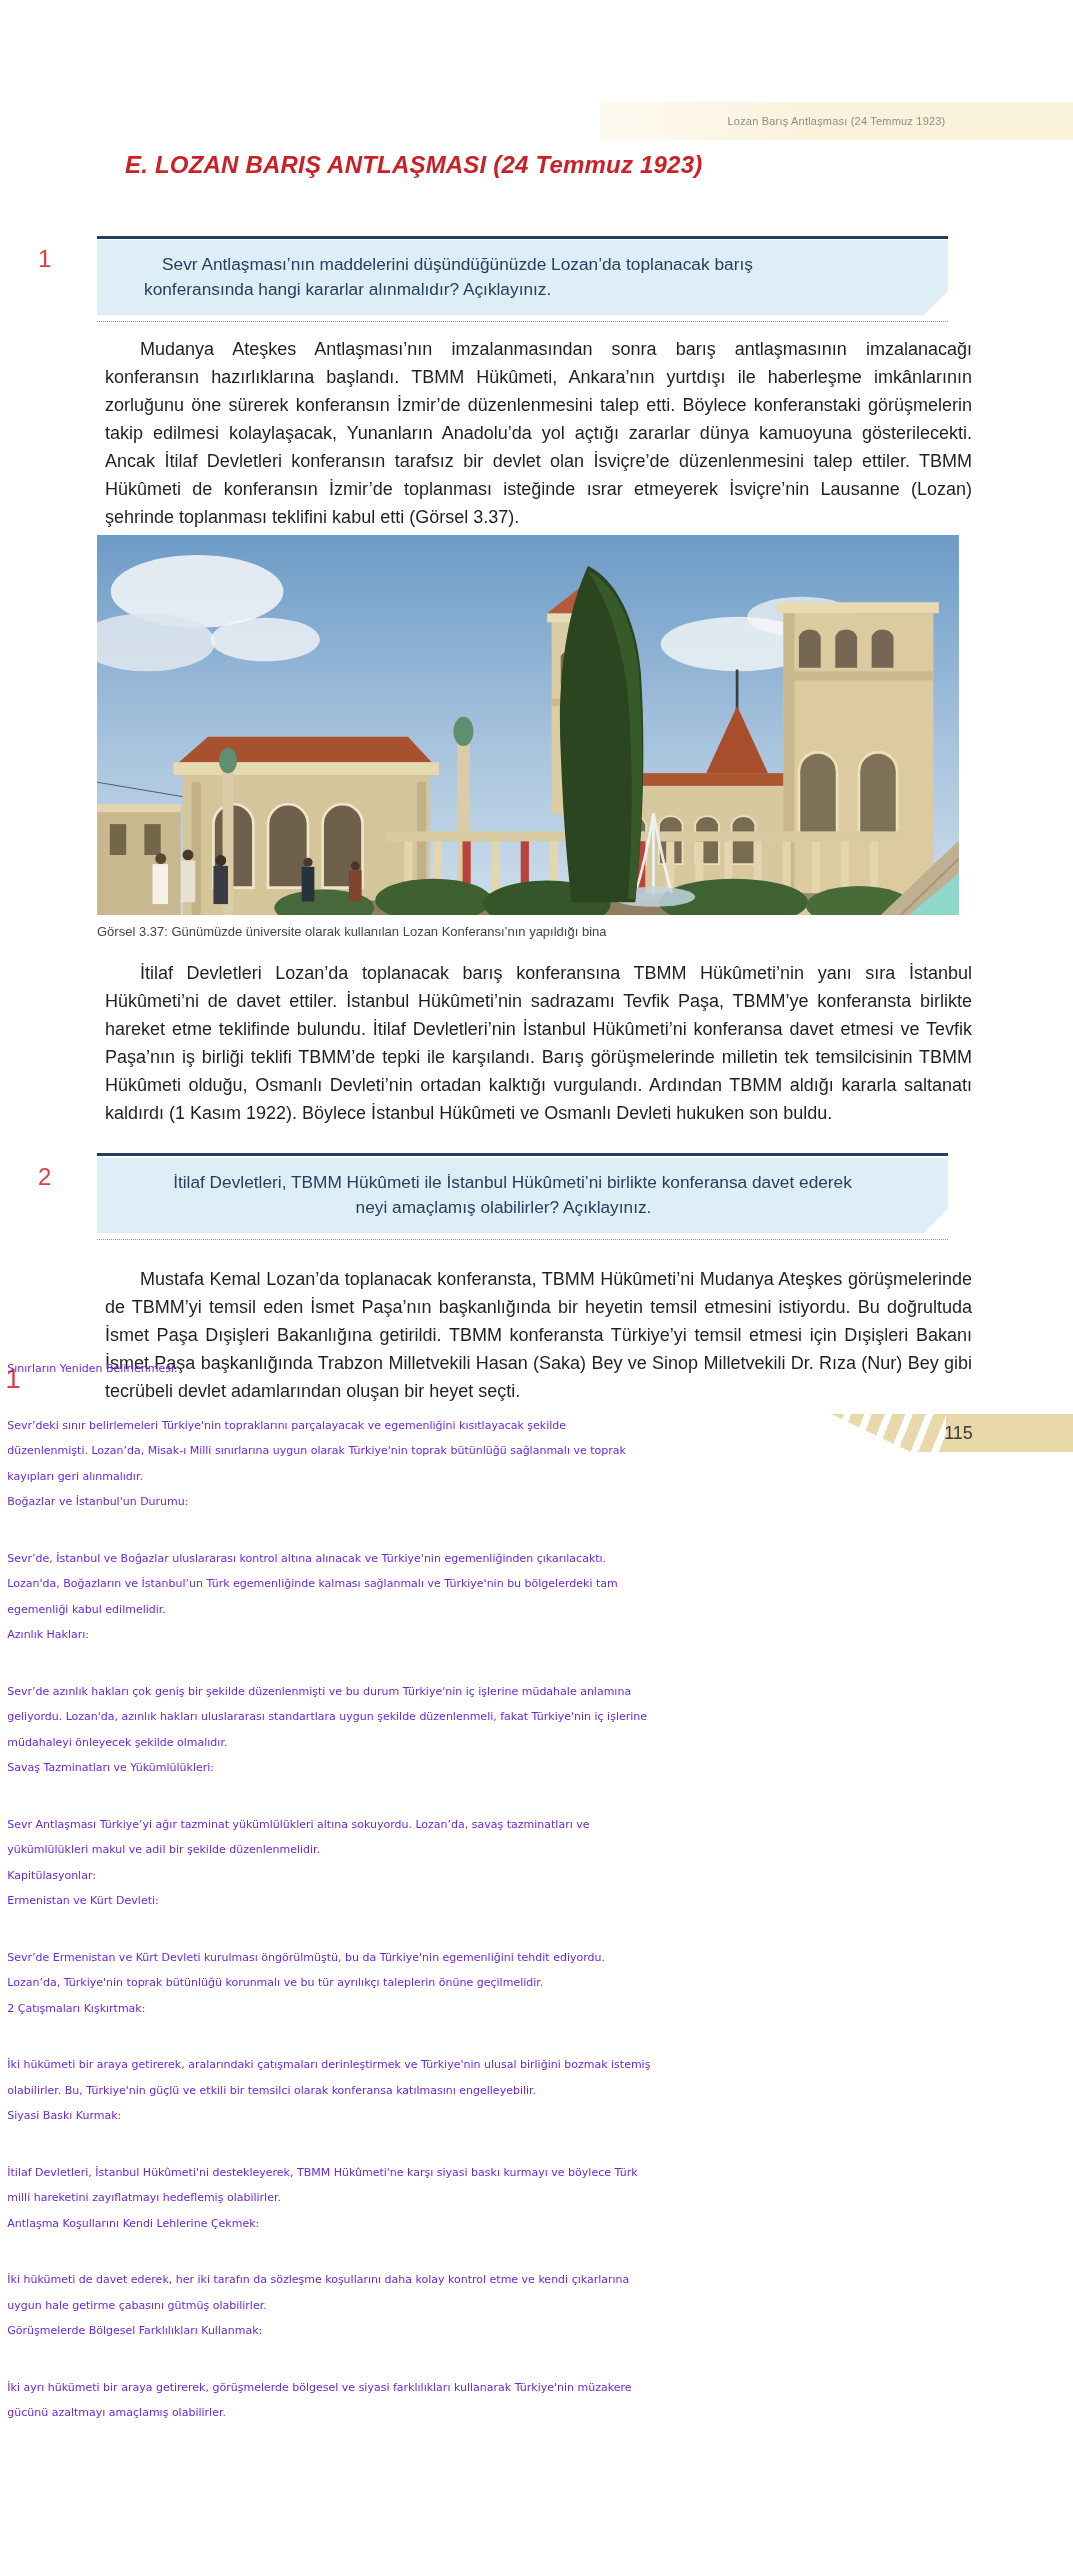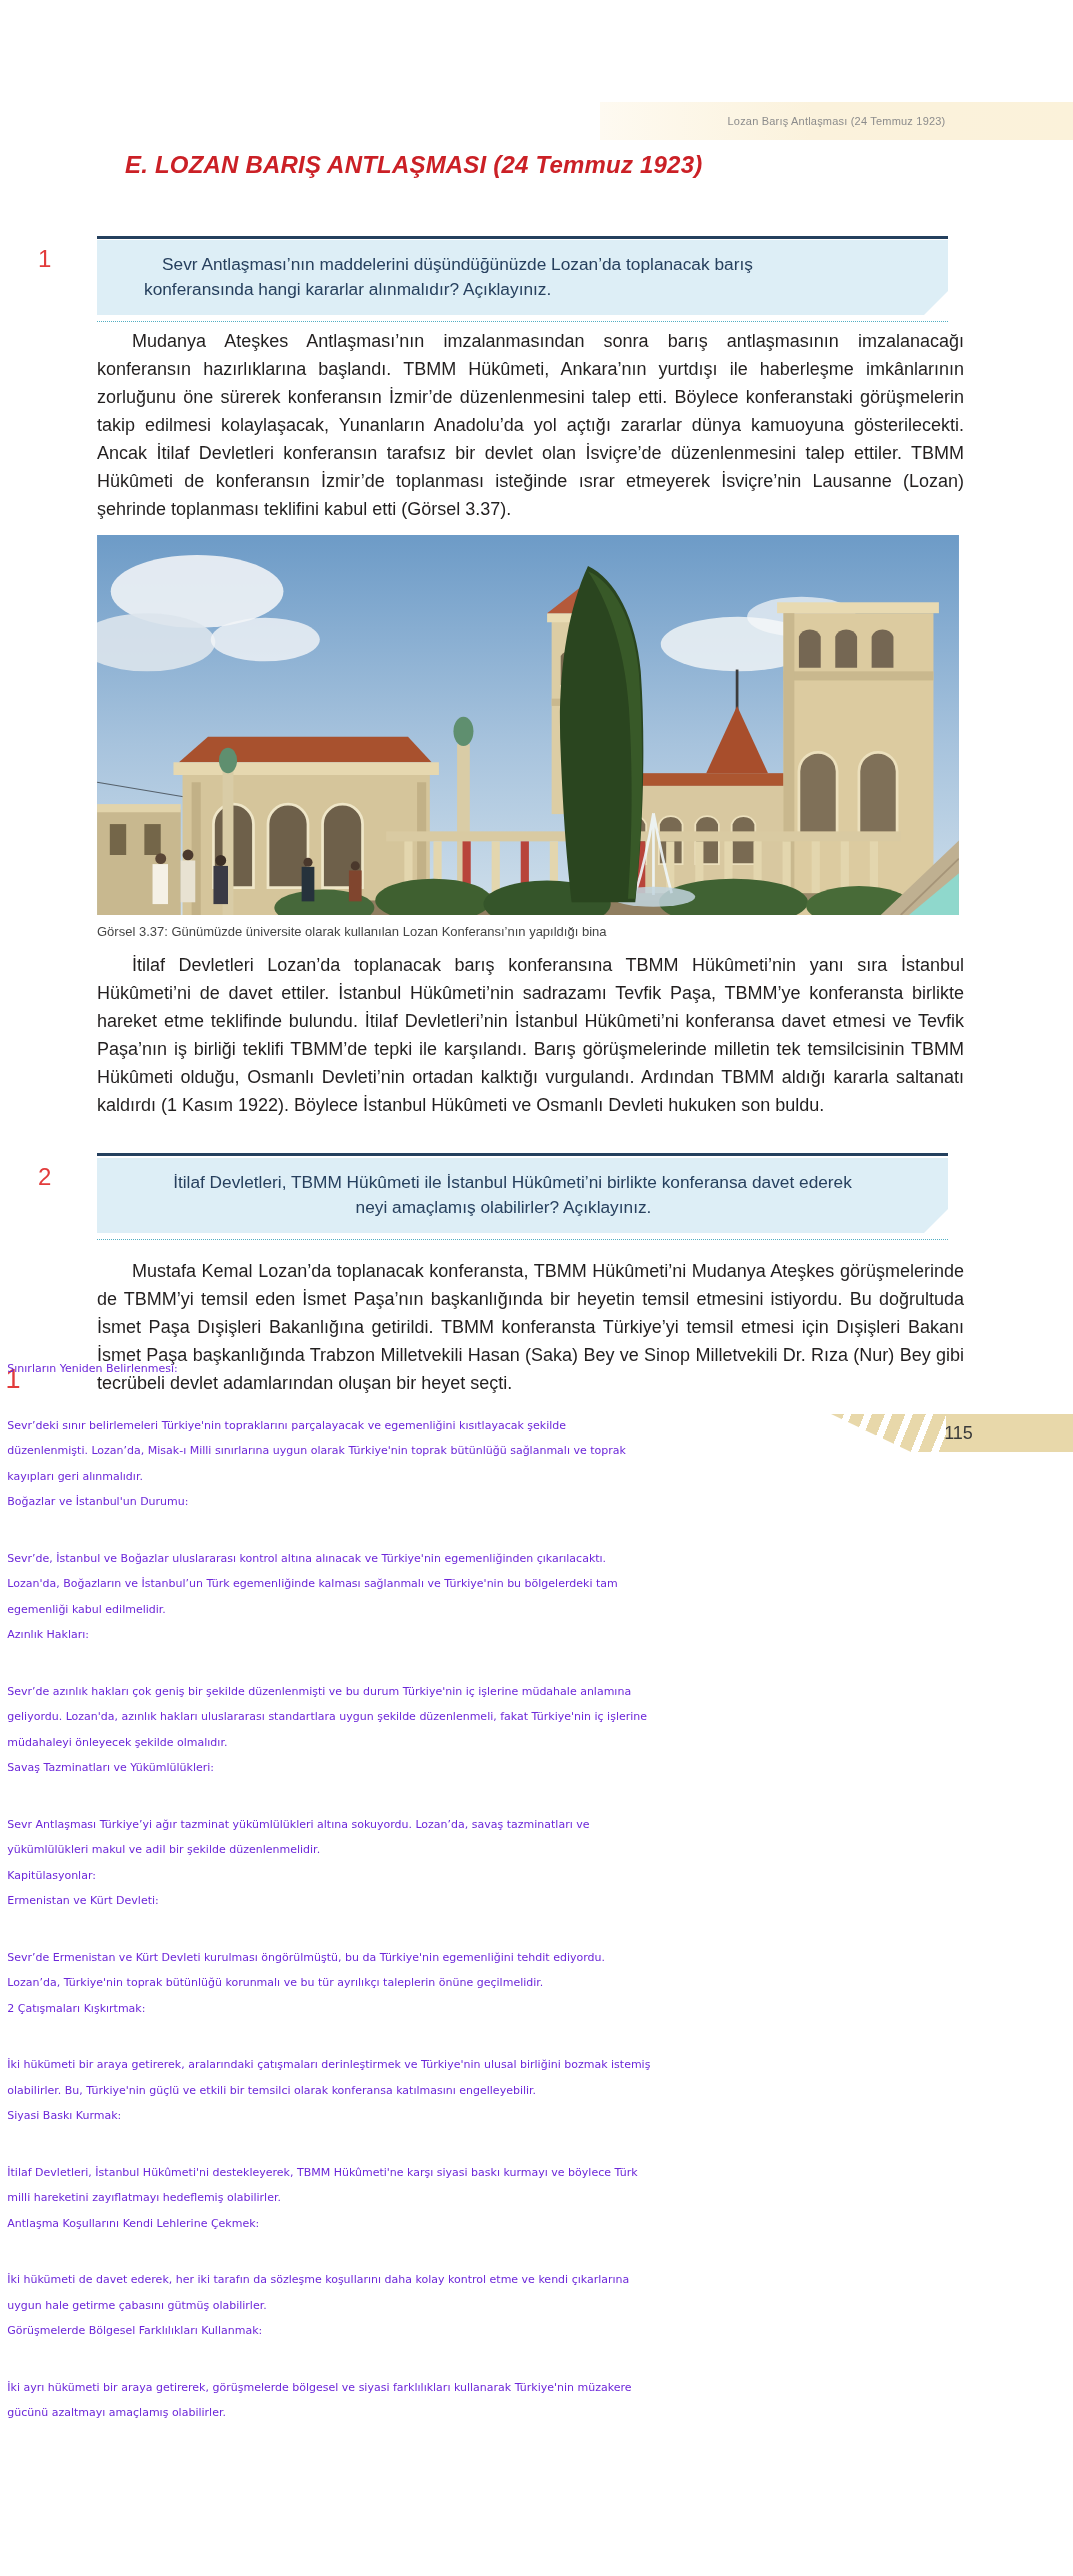--- a/index.html
+++ b/index.html
@@ -23,21 +23,21 @@
     clip-path:polygon(0 0,100% 0,100% calc(100% - 24px),calc(100% - 24px) 100%,0 100%);}
   .qbox-1{top:240px;} .qbox-2{top:1158px;text-align:center;}
   .qtext{margin:0;padding:12px 85px 0 47px;text-indent:18px;
     color:#27405e;font-size:17.3px;line-height:24.6px;}
   .qdots{position:absolute;left:97px;width:851px;height:0;border-top:1.8px dotted #53aec2;}
   .qdots-1{top:321px;} .qdots-2{top:1239px;}
   .qnum{position:absolute;left:38px;color:#e23b3b;font-size:24px;line-height:24px;}
   .qnum-1{top:247px;} .qnum-2{top:1165px;}
 
   
-  .bodypara{position:absolute;left:97px;width:867px;margin:0;
+  .bodypara{position:absolute;left:97px;width:867px;margin:8px;
     color:#221f1f;font-size:18px;line-height:28px;text-align:justify;text-indent:35px;}
   .p1{top:327px;} .p2{top:951px;} .p3{top:1257px;}
 
   
   .photo{position:absolute;left:97px;top:535px;width:862px;height:380px;margin:0;
     overflow:hidden;background:#9db7d2;}
   .photo svg{display:block;}
   .caption{position:absolute;left:97px;top:924px;color:#454545;font-size:13px;}
 
   

